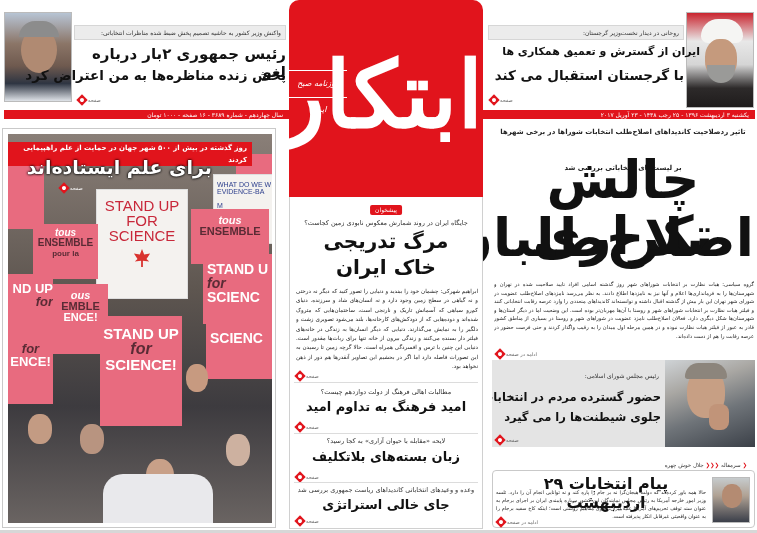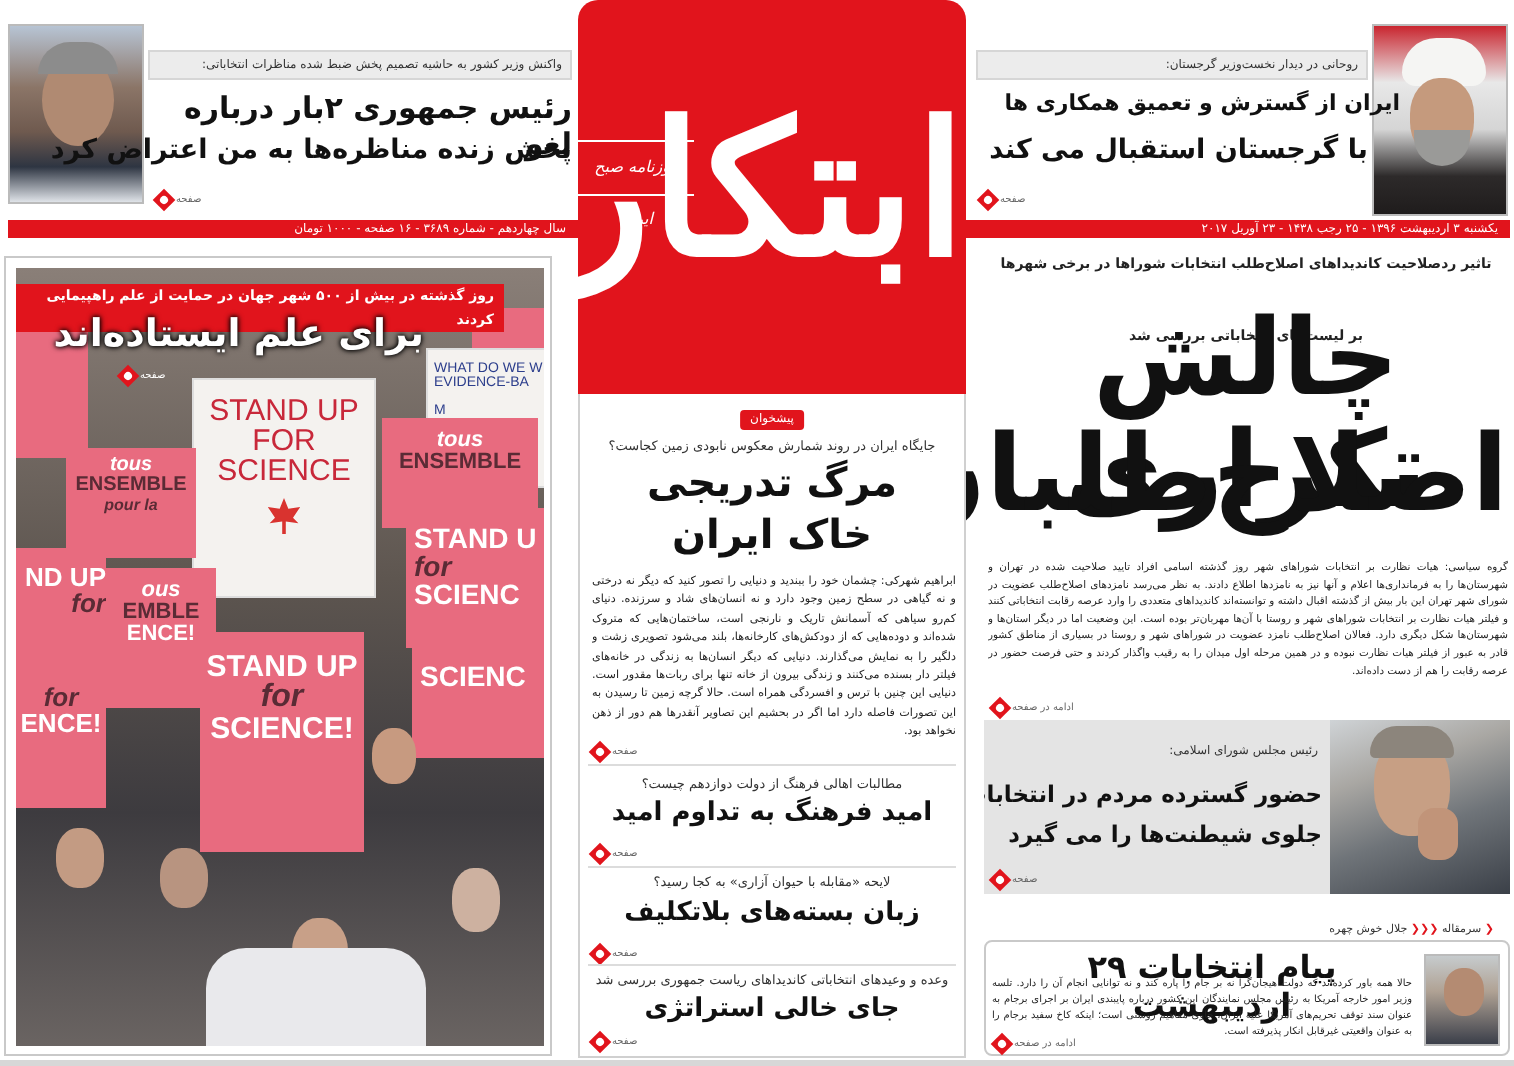--- a/index.html
+++ b/index.html
@@ -196,21 +196,21 @@
     <div class="sign sign-pink" style="left:-4px; top:20px; width:40px; height:75px;"></div>
     <div class="sign sign-pink" style="left:228px; top:20px; width:40px; height:60px;"></div>
     <div class="sign sign-white" style="left:88px; top:55px; width:92px; height:110px; font-size:15px; padding-top:8px;">
       STAND UP<br>FOR<br>SCIENCE
       <div style="margin:6px auto 0; width:18px; height:18px; background:#d9332f; clip-path:polygon(50% 0,62% 30%,95% 25%,75% 55%,90% 70%,55% 65%,55% 100%,45% 100%,45% 65%,10% 70%,25% 55%,5% 25%,38% 30%);"></div>
     </div>
     <div class="sign sign-white" style="left:205px; top:40px; width:62px; height:70px; font-size:7px; color:#2c3e8c; padding-top:6px; text-align:left; padding-left:3px;">
       WHAT DO WE W<br>EVIDENCE-BA<br><br>M
     </div>
     <div class="sign sign-pink" style="left:25px; top:90px; width:65px; height:55px; font-size:10px; padding-top:4px;">
-      <span style="font-style:italic;">tous</span><br><span class="dark">ENSEMBLE</span><br><span class="dark" style="font-size:8px;font-style:italic;">pour la</span>
+      <span style="font-style:italic;">tous</span><br><span class="dark">ENSEMBLE</span><br><span class="dark" style="font-size:8px;">pour la</span>
     </div>
     <div class="sign sign-pink" style="left:183px; top:75px; width:78px; height:55px; font-size:11px; padding-top:6px;">
       <span style="font-style:italic;">tous</span><br><span class="dark">ENSEMBLE</span>
     </div>
     <div class="sign sign-pink" style="left:195px; top:120px; width:70px; height:70px; font-size:14px; padding-top:8px; text-align:left; padding-left:4px;">
       STAND U<br><span class="dark" style="font-style:italic;">for</span><br>SCIENC
     </div>
     <div class="sign sign-pink" style="left:0px; top:140px; width:45px; height:60px; font-size:13px; padding-top:8px; text-align:right;">
       ND UP<br><span class="dark" style="font-style:italic;">for</span>
     </div>

